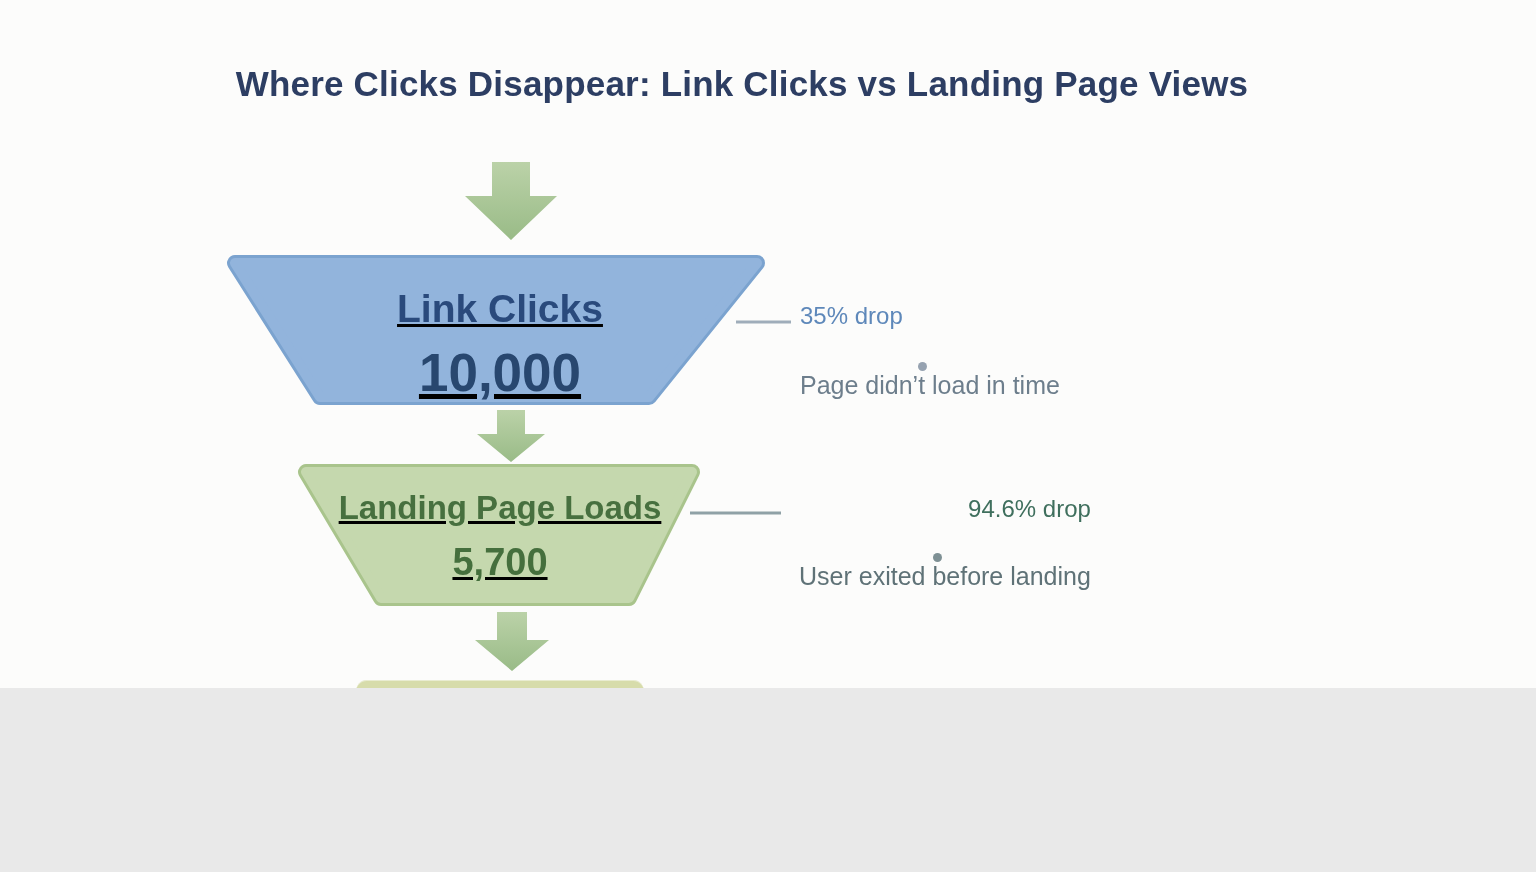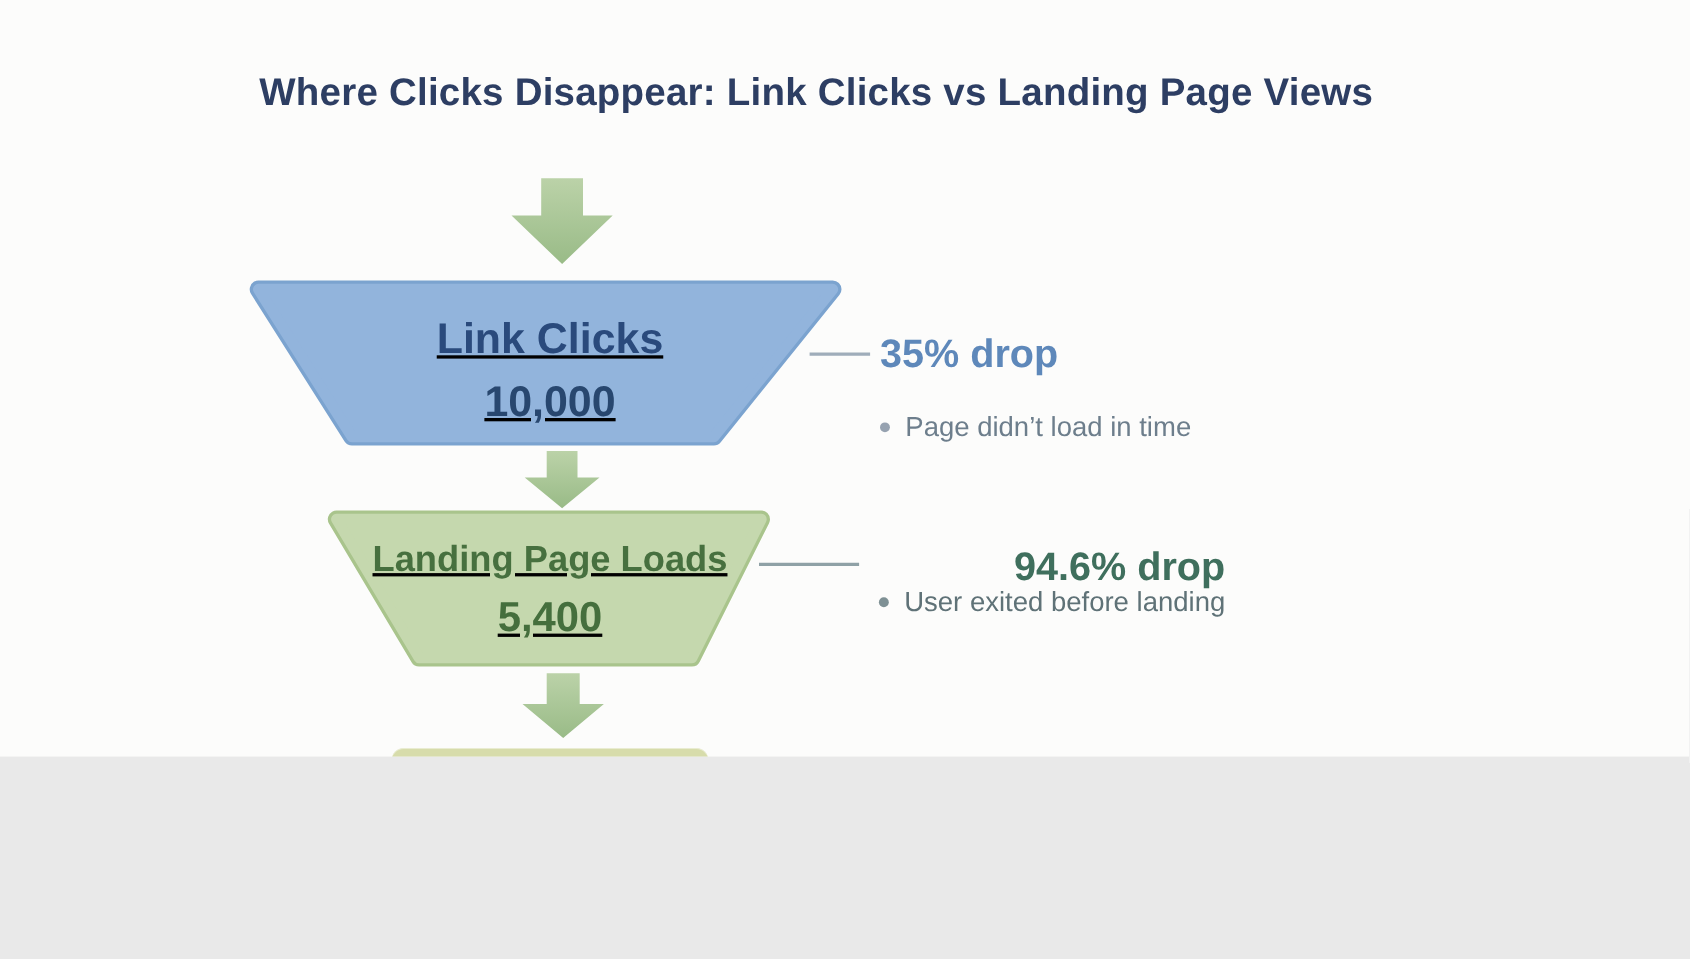--- a/index.html
+++ b/index.html
@@ -14,46 +14,46 @@
     color:#2d3e63;letter-spacing:.2px;
   }
   svg.shapes{position:absolute;left:0;top:0;}
 
   .stage-text{position:absolute;text-align:center;line-height:1;text-decoration:underline;}
   .stage-text .lbl{display:block;font-weight:700;}
   .stage-text .val{display:block;font-weight:700;}
 
   .st1{left:240px;top:289px;width:520px;}
   .st1 .lbl{font-size:39px;color:#2a4a7c;margin-bottom:18px;}
-  .st1 .val{font-size:39px;color:#28476f;}
+  .st1 .val{font-size:53px;color:#28476f;}
 
   .st2{left:300px;top:491px;width:400px;}
   .st2 .lbl{font-size:33px;color:#47703f;margin-bottom:19px;}
   .st2 .val{font-size:38px;color:#456f3d;}
 
   .st3{left:356px;top:707px;width:288px;}
   .st3 .lbl{font-size:32px;color:#4d652e;margin-bottom:18px;}
   .st3 .val{font-size:36px;color:#4d652e;}
 
   .conv-box{
     position:absolute;left:356px;top:680px;width:288px;height:126px;
     background:#d7dcab;border-radius:11px;
     box-shadow:0 7px 0 -1px #bdc594, inset 0 1px 0 rgba(255,255,255,.45);
   }
 
   .annot{position:absolute;}
-  .annot .headline{font-size:36px;font-weight:700;line-height:1;}
+  .annot .headline{font-size:24px;font-weight:400;line-height:1;}
   .annot-1{left:800px;top:304px;}
   .annot-1 .headline{color:#5e88ba;}
   .annot-2{left:799px;top:497px;text-align:right;}
   .annot-2 .headline{color:#3f6f5d;}
 
-  .bullet{display:flex;align-items:center;font-size:25px;}
+  .bullet{display:flex;align-items:center;font-size:25px;flex-direction:column;}
   .annot-1 .bullet{color:#6d7e8c;margin-top:34px;}
-  .annot-2 .bullet{color:#5f7277;}
+  .annot-2 .bullet{color:#5f7277;margin-top:32px;}
   .annot-2 .bullet + .bullet{margin-top:19px;}
   .dot{width:9px;height:9px;border-radius:50%;margin-right:14px;flex:0 0 auto;}
   .annot-1 .dot{background:#96a2b0;}
   .annot-2 .dot{background:#7e9094;}
 </style>
 </head>
 <body>
 
 <div class="canvas">
 
@@ -90,21 +90,21 @@
 
   <div class="conv-box"></div>
 
   <div class="stage-text st1">
     <span class="lbl">Link Clicks</span>
     <span class="val">10,000</span>
   </div>
 
   <div class="stage-text st2">
     <span class="lbl">Landing Page Loads</span>
-    <span class="val">5,400</span>
+    <span class="val">5,700</span>
   </div>
 
 
   <div class="annot annot-1">
     <div class="headline">35% drop</div>
     <div class="bullet">
       <span class="dot"></span>
       <span>Page didn’t load in time</span>
     </div>
   </div>

